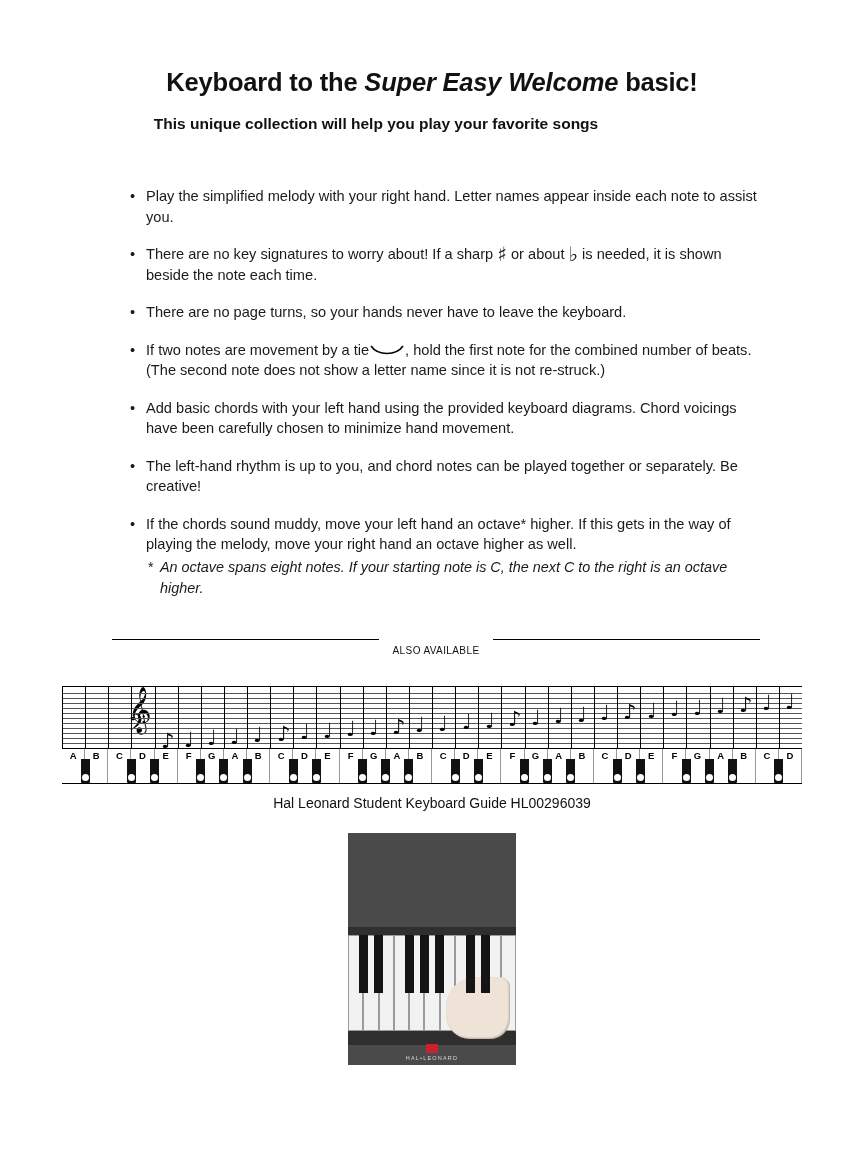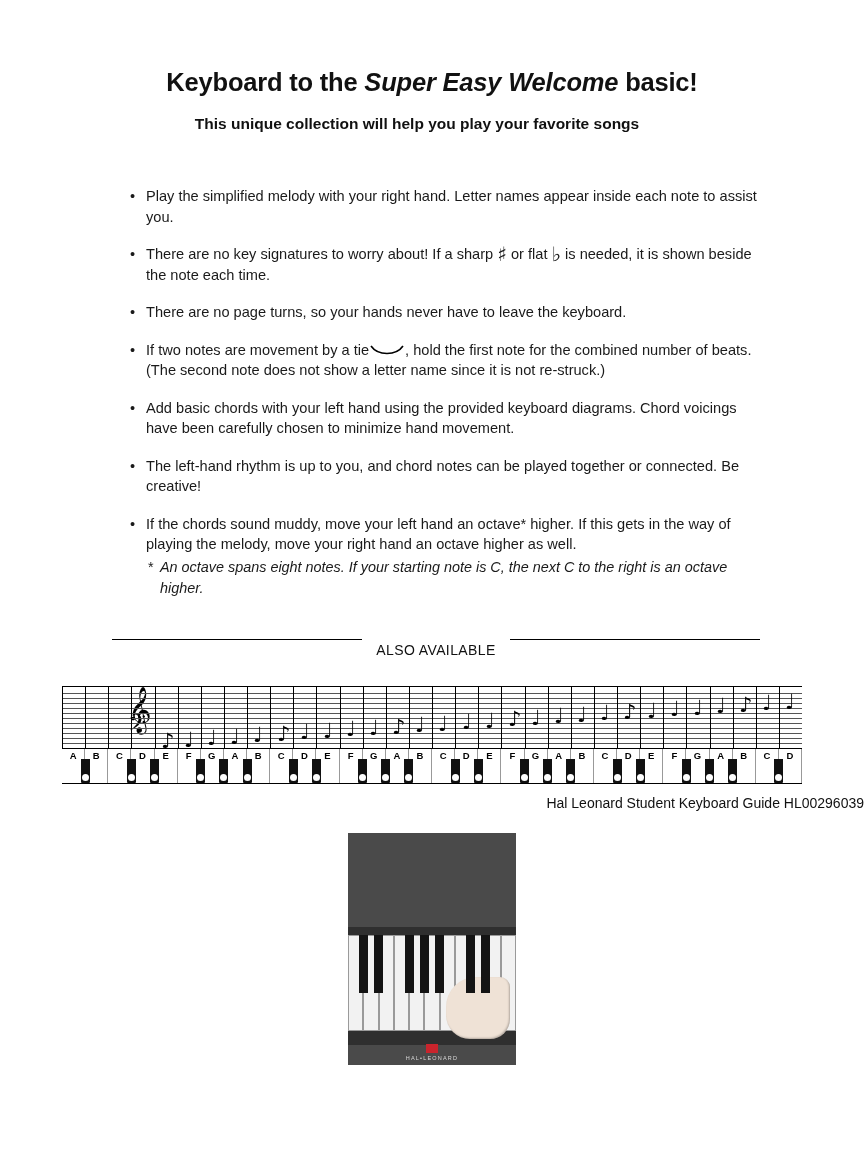--- a/index.html
+++ b/index.html
@@ -41,21 +41,20 @@
   .subtitle {
     position: absolute;
     top: 113px;
     left: 0;
     width: 752px;
     text-align: center;
     font-size: 15.5px;
     font-weight: bold;
     line-height: 21px;
     color: #111;
-    margin-left: 41px;
   }
 
   
   .bullets {
     position: absolute;
     top: 186px;
     left: 128px;
     width: 640px;
   }
   .bullet {
@@ -119,21 +118,21 @@
     justify-content: center;
   }
   .divider .line {
     flex: 1 1 auto;
     height: 1px;
     background: #000;
   }
   .divider .dlabel {
     flex: 0 0 auto;
     padding: 0 14px;
-    font-size: 14px;
+    font-size: 10px;
     letter-spacing: 0.4px;
     color: #111;
     margin-top: 22px;
   }
 
   
   .kbguide {
     position: absolute;
     top: 686px;
     left: 62px;
@@ -231,21 +230,21 @@
     width: 7px;
     height: 7px;
     background: #fff;
     border-radius: 50%;
   }
 
   .caption {
     position: absolute;
     left: 0;
     width: 864px;
-    text-align: right;
+    text-align: center;
     font-size: 14px;
     color: #111;
   }
   .caption-1 { top: 795px; }
   .caption-2 { top: 1080px; }
 
   
   .stickers {
     position: absolute;
     top: 833px;
@@ -391,21 +390,21 @@
 
   <div class="bullets">
 
     <div class="bullet">
       <span class="dot">•</span>
       <span class="txt">Play the simplified melody with your right hand. Letter names appear inside each note to assist you.</span>
     </div>
 
     <div class="bullet">
       <span class="dot">•</span>
-      <span class="txt"><span>There are no key signatures to worry about! If a sharp </span><span class="glyph-sharp">♯</span><span> or flat </span><span class="glyph-flat">♭</span><span> is needed, it is shown beside the note each time.</span></span>
+      <span class="txt"><span>There are no key signatures to worry about! If a sharp </span><span class="glyph-sharp">♯</span><span> or about </span><span class="glyph-flat">♭</span><span> is needed, it is shown beside the note each time.</span></span>
     </div>
 
     <div class="bullet">
       <span class="dot">•</span>
       <span class="txt">There are no page turns, so your hands never have to leave the keyboard.</span>
     </div>
 
     <div class="bullet">
       <span class="dot">•</span>
       <span class="txt"><span>If two notes are movement by a tie</span><svg class="tie-svg" width="34" height="12" viewBox="0 0 34 12">
@@ -413,21 +412,21 @@
           </svg><span>, hold the first note for the combined number of beats. (The second note does not show a letter name since it is not re-struck.)</span></span>
     </div>
 
     <div class="bullet">
       <span class="dot">•</span>
       <span class="txt">Add basic chords with your left hand using the provided keyboard diagrams. Chord voicings have been carefully chosen to minimize hand movement.</span>
     </div>
 
     <div class="bullet">
       <span class="dot">•</span>
-      <span class="txt">The left-hand rhythm is up to you, and chord notes can be played together or connected. Be creative!</span>
+      <span class="txt">The left-hand rhythm is up to you, and chord notes can be played together or separately. Be creative!</span>
     </div>
 
     <div class="bullet">
       <span class="dot">•</span>
       <span class="txt">If the chords sound muddy, move your left hand an octave* higher. If this gets in the way of playing the melody, move your right hand an octave higher as well.</span>
     </div>
 
   </div>
 
   <div class="footnote">

